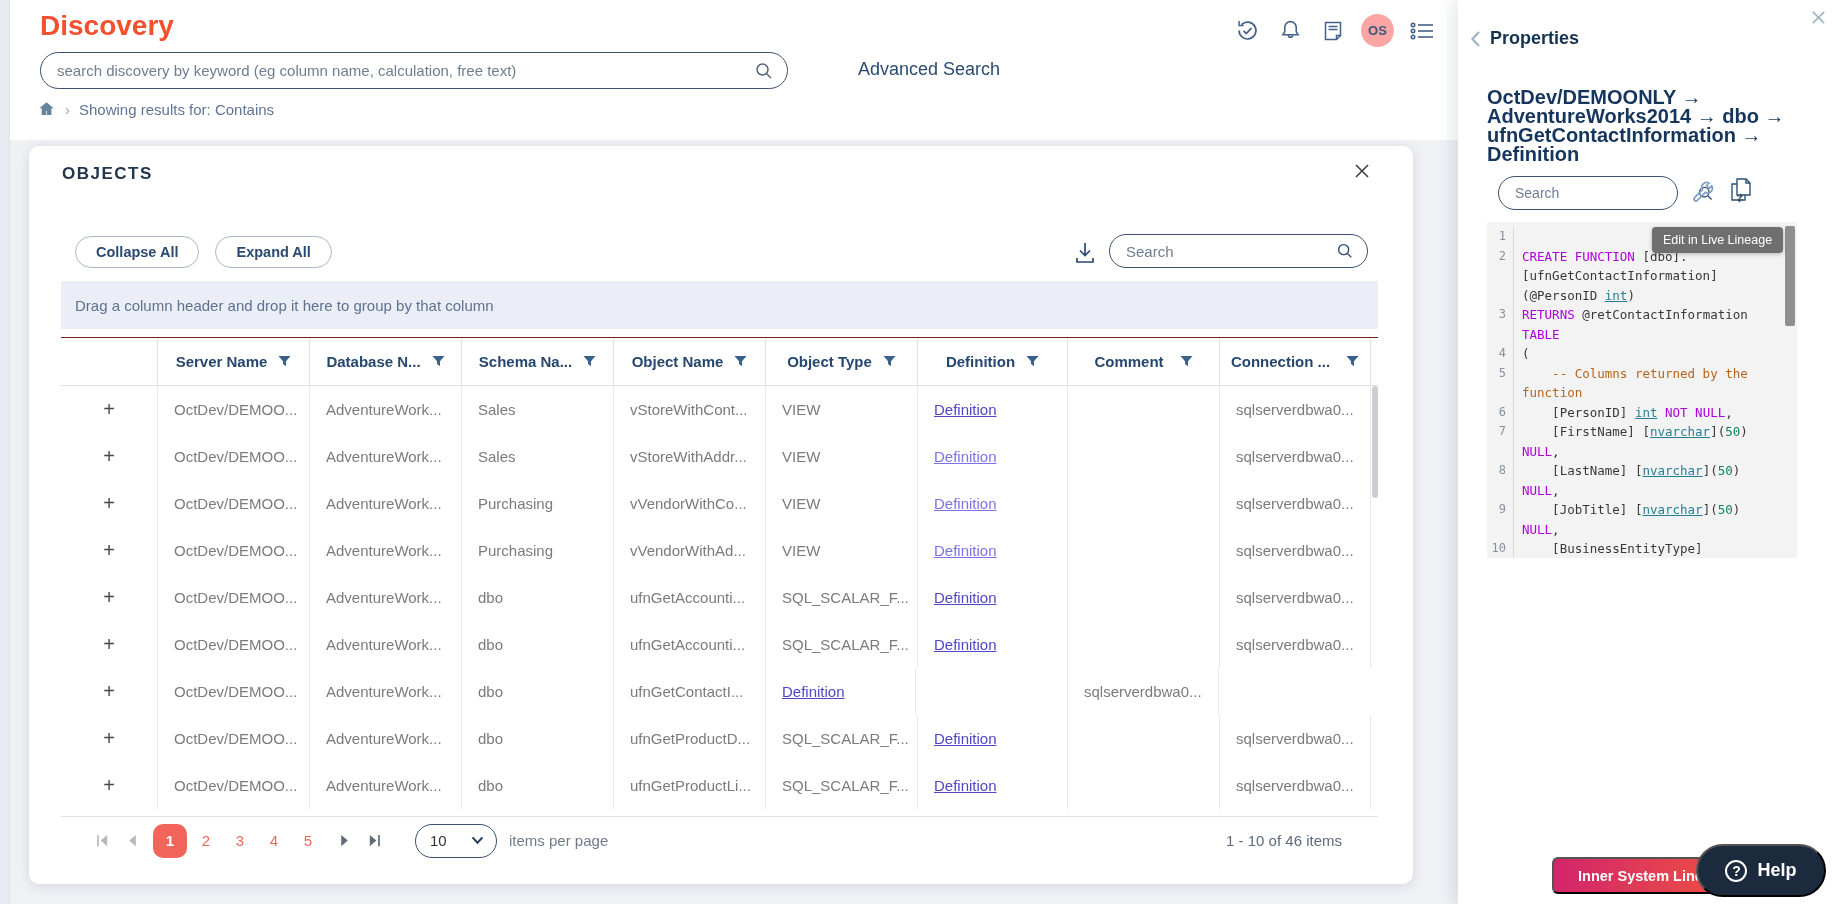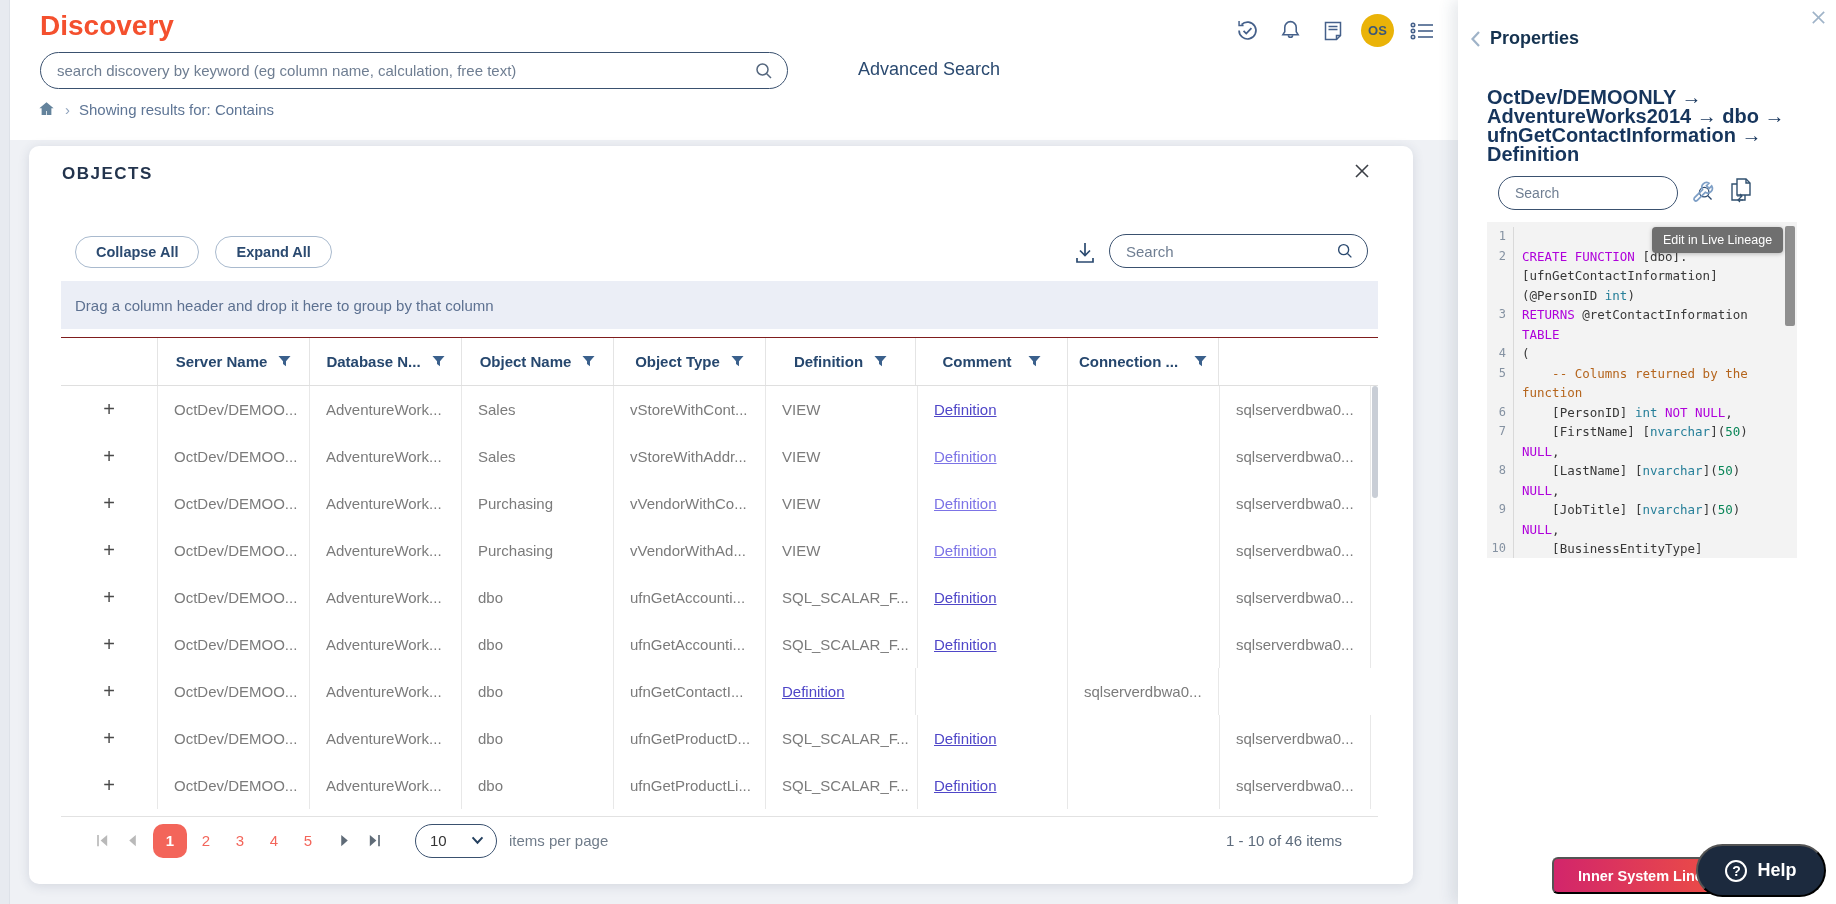--- a/index.html
+++ b/index.html
@@ -11,21 +11,21 @@
   
   .app-header { position:absolute; left:10px; top:0; width:1448px; height:140px; background:#fff; }
   .app-title { position:absolute; left:30px; top:10px; font-size:28px; font-weight:bold; color:#f4502e; }
   .pill-input { display:flex; align-items:center; background:#fff; border:1px solid #3a516f; border-radius:19px; padding:0 12px 0 16px; }
   .pill-input input { border:none; outline:none; flex:1; font-size:15px; color:#333; background:transparent; font-family:"Liberation Sans",sans-serif; }
   .pill-input input::placeholder { color:#6f7e92; opacity:1; }
   .main-search { position:absolute; left:30px; top:52px; width:748px; height:37px; }
   .advanced-search { position:absolute; left:848px; top:59px; font-size:18px; color:#2b4a70; cursor:pointer; }
   .top-icons { position:absolute; left:1222px; top:14px; display:flex; align-items:center; gap:13px; }
   .top-icons .icon-btn { width:30px; height:30px; display:flex; align-items:center; justify-content:center; cursor:pointer; }
-  .avatar { width:33px; height:33px; border-radius:50%; background:#eab308; color:#3c5878; font-size:13px; font-weight:bold; display:flex; align-items:center; justify-content:center; }
+  .avatar { width:33px; height:33px; border-radius:50%; background:#fca5a5; color:#3c5878; font-size:13px; font-weight:bold; display:flex; align-items:center; justify-content:center; }
   .breadcrumb { position:absolute; left:27px; top:100px; display:flex; align-items:center; gap:9px; color:#5e7595; font-size:15px; }
 
   
   .objects-card { position:absolute; left:29px; top:146px; width:1384px; height:738px; background:#fff; border-radius:10px; box-shadow:0 2px 12px rgba(40,60,90,.14); }
   .card-title { position:absolute; left:33px; top:18px; font-size:17px; font-weight:bold; letter-spacing:1.5px; color:#23344d; }
   .card-close { position:absolute; right:40px; top:14px; width:22px; height:22px; cursor:pointer; display:flex; align-items:center; justify-content:center; }
   .toolbar { position:absolute; left:46px; top:90px; display:flex; gap:16px; }
   .btn-pill { height:32px; padding:0 20px; border:1px solid #a9bace; border-radius:16px; background:#fff; color:#2b4a70; font-weight:bold; font-size:14.5px; display:flex; align-items:center; cursor:pointer; font-family:"Liberation Sans",sans-serif; }
   .download-btn { position:absolute; left:1042px; top:92px; width:28px; height:30px; cursor:pointer; display:flex; align-items:center; justify-content:center; }
   .table-search { position:absolute; left:1080px; top:88px; width:259px; height:34px; border-radius:17px; }
@@ -62,21 +62,21 @@
   .props-search input { font-size:14px; }
   .tool-btn { position:absolute; width:30px; height:34px; display:flex; align-items:center; justify-content:center; cursor:pointer; }
   .wrench-btn { left:230px; top:176px; }
   .compare-btn { left:268px; top:173px; }
   .code-wrap { position:absolute; left:29px; top:222px; width:310px; height:336px; background:#f3f3f3; overflow:hidden; font-family:"DejaVu Sans Mono", monospace; font-size:12.5px; line-height:19.5px; padding-top:5px; }
   .code-line { display:flex; }
   .ln { width:27px; flex:none; text-align:right; padding-right:7px; color:#8592a2; font-size:12px; border-right:1px solid #d9d9d9; }
   .ct { padding-left:8px; white-space:pre; color:#383838; }
   .tk-kw { color:#af00db; }
   .tk-id { color:#383838; }
-  .tk-type { color:#267f99; }
+  .tk-type { color:#267f99;text-decoration:underline; }
   .tk-num { color:#098658; }
   .tk-com { color:#b5651d; }
   .code-scroll-thumb { position:absolute; right:2px; top:4px; width:10px; height:100px; background:#8f8f8f; border-radius:2px; }
   .tooltip { position:absolute; left:194px; top:227px; height:26px; padding:0 11px; background:#6f6f6f; border-radius:4px; color:#fff; font-size:12.5px; display:flex; align-items:center; box-shadow:0 1px 4px rgba(0,0,0,.25); white-space:nowrap; }
   .lineage-btn { position:absolute; left:94px; top:857px; width:190px; height:37px; border-radius:6px; background:linear-gradient(90deg,#d2256b,#ef5340); color:#fff; font-weight:bold; font-size:14.5px; display:flex; align-items:center; padding-left:24px; overflow:hidden; white-space:nowrap; cursor:pointer; }
   .help-btn { position:absolute; left:238px; top:844px; width:130px; height:53px; border-radius:27px; background:#1c2a3e; color:#fff; font-weight:bold; font-size:18px; display:flex; align-items:center; justify-content:center; gap:10px; cursor:pointer; z-index:3; }
   .q-circle { width:22px; height:22px; border:2px solid #fff; border-radius:50%; display:flex; align-items:center; justify-content:center; font-size:14px; font-weight:bold; }
   svg { display:block; }
 </style>
 </head>
@@ -185,20 +185,26 @@
     <div class="grid-header" id="grid-header">
         <div class="g-hcell" style="width: 97px;"></div>
         <div class="g-hcell" style="width: 152px;">
           <span>Server Name</span>
           <svg width="13" height="13" viewBox="0 0 14 14">
             <path d="M0.5 1h13L8.6 6.6v5.6L5.4 9.7V6.6z" fill="#3a608c"></path>
           </svg>
         </div>
         <div class="g-hcell" style="width: 152px;">
           <span>Database N...</span>
+          <svg width="13" height="13" viewBox="0 0 14 14">
+            <path d="M0.5 1h13L8.6 6.6v5.6L5.4 9.7V6.6z" fill="#3a608c"></path>
+          </svg>
+        </div>
+        <div class="g-hcell" style="width: 152px;">
+          <span>Schema Na...</span>
           <svg width="13" height="13" viewBox="0 0 14 14">
             <path d="M0.5 1h13L8.6 6.6v5.6L5.4 9.7V6.6z" fill="#3a608c"></path>
           </svg>
         </div>
         <div class="g-hcell" style="width: 152px;">
           <span>Object Name</span>
           <svg width="13" height="13" viewBox="0 0 14 14">
             <path d="M0.5 1h13L8.6 6.6v5.6L5.4 9.7V6.6z" fill="#3a608c"></path>
           </svg>
         </div>

